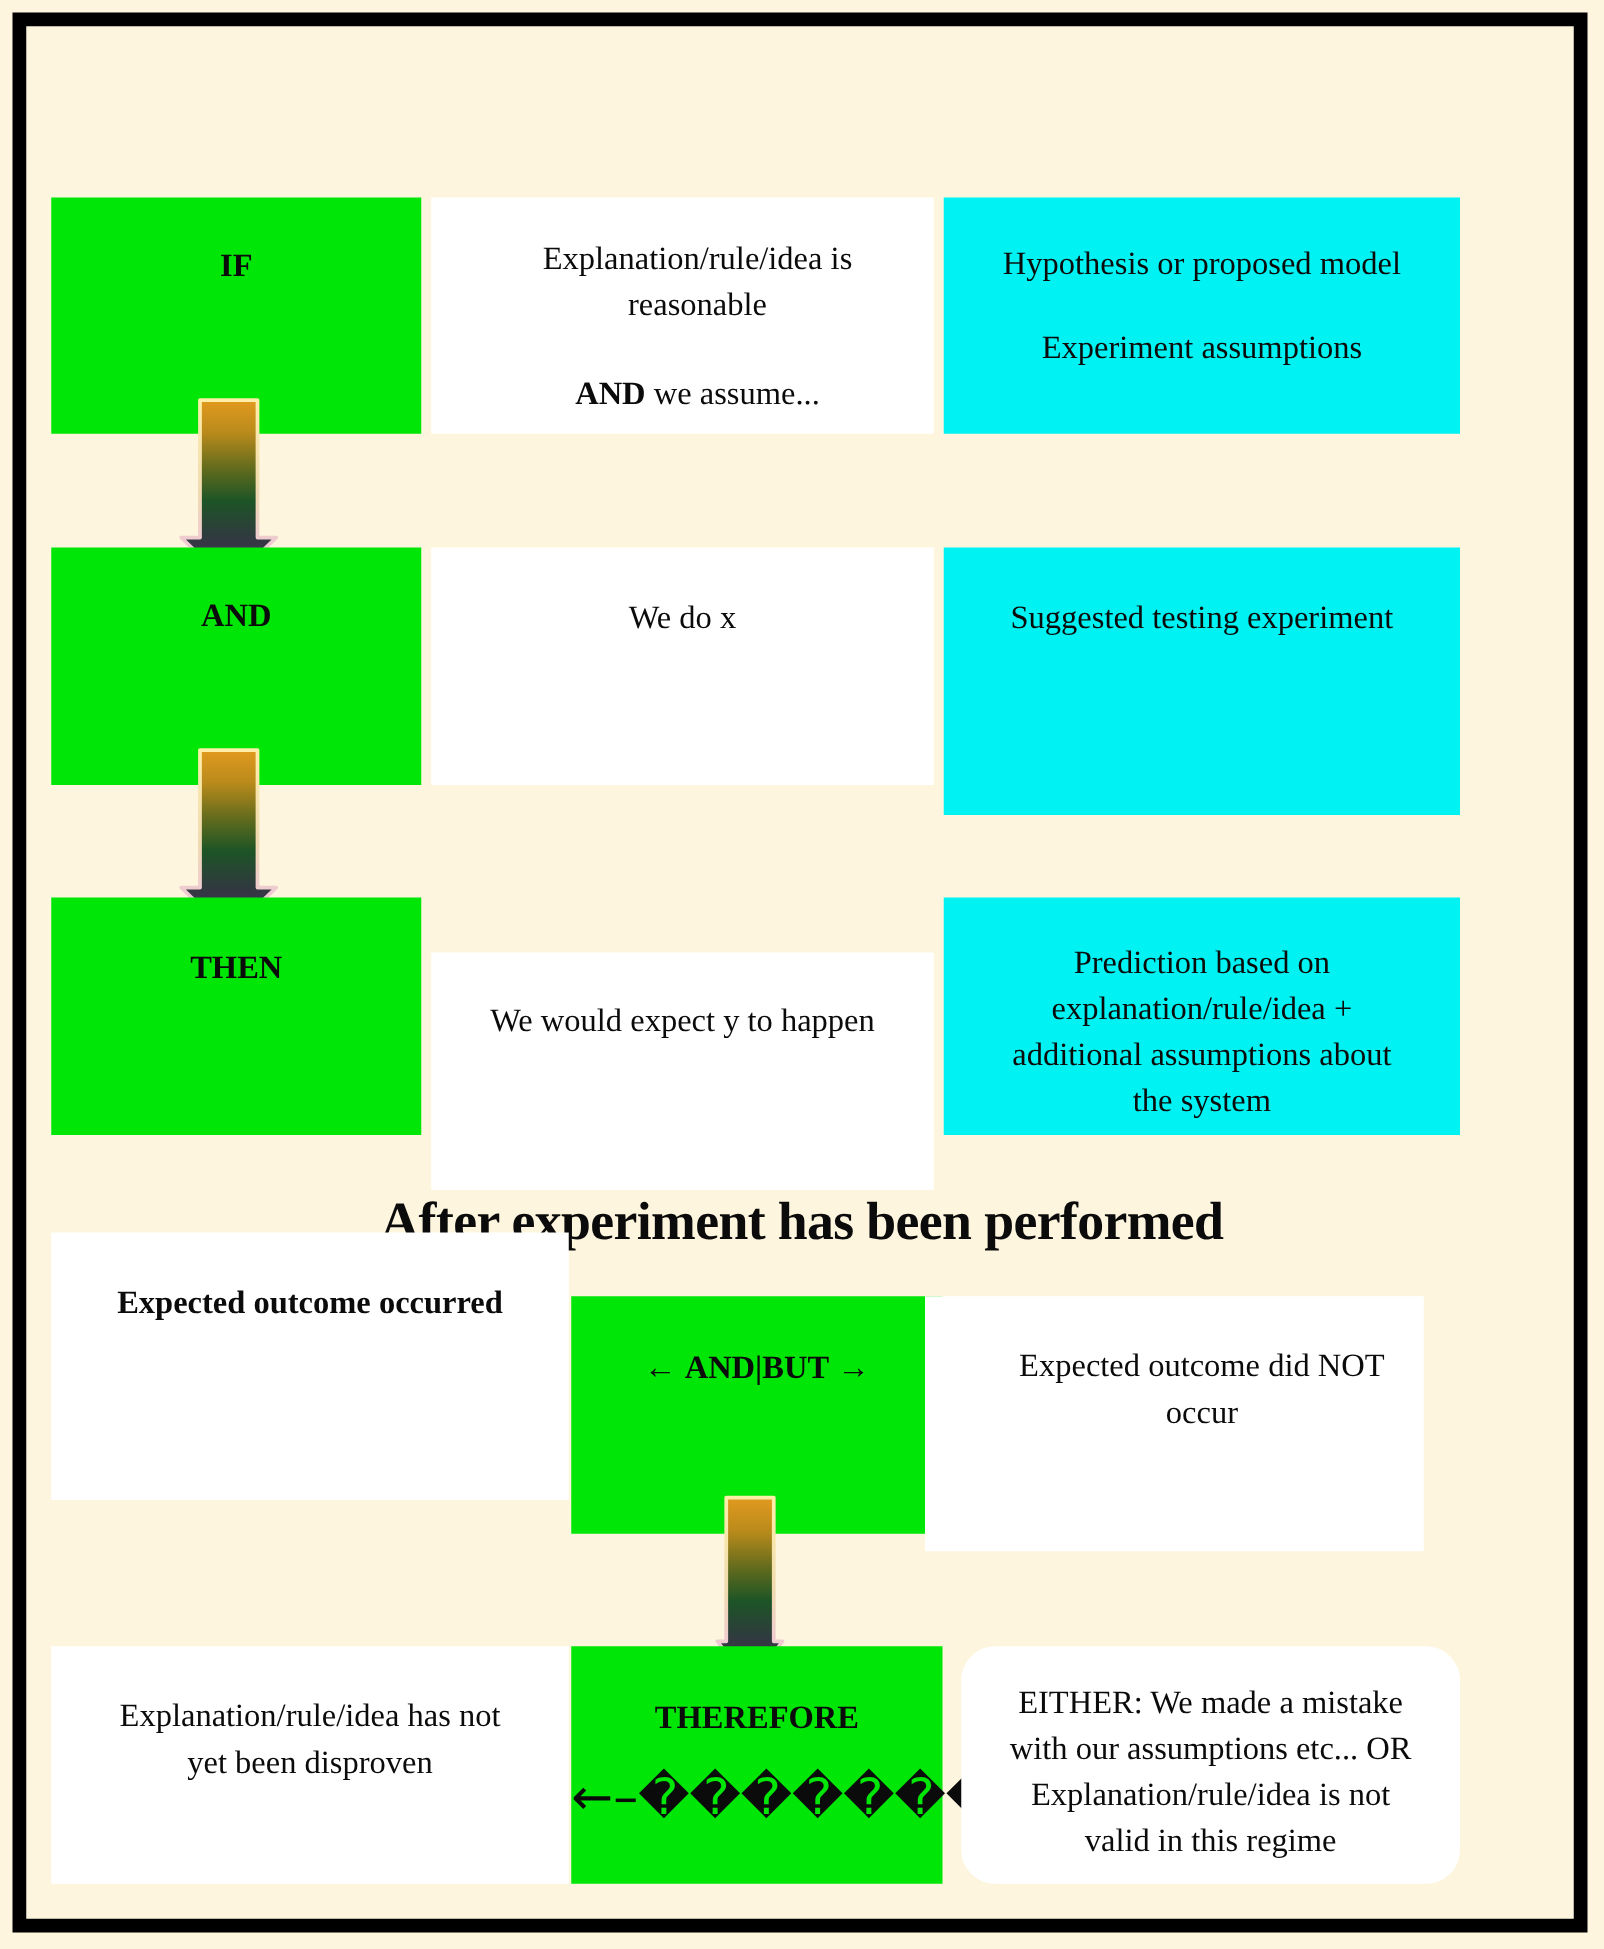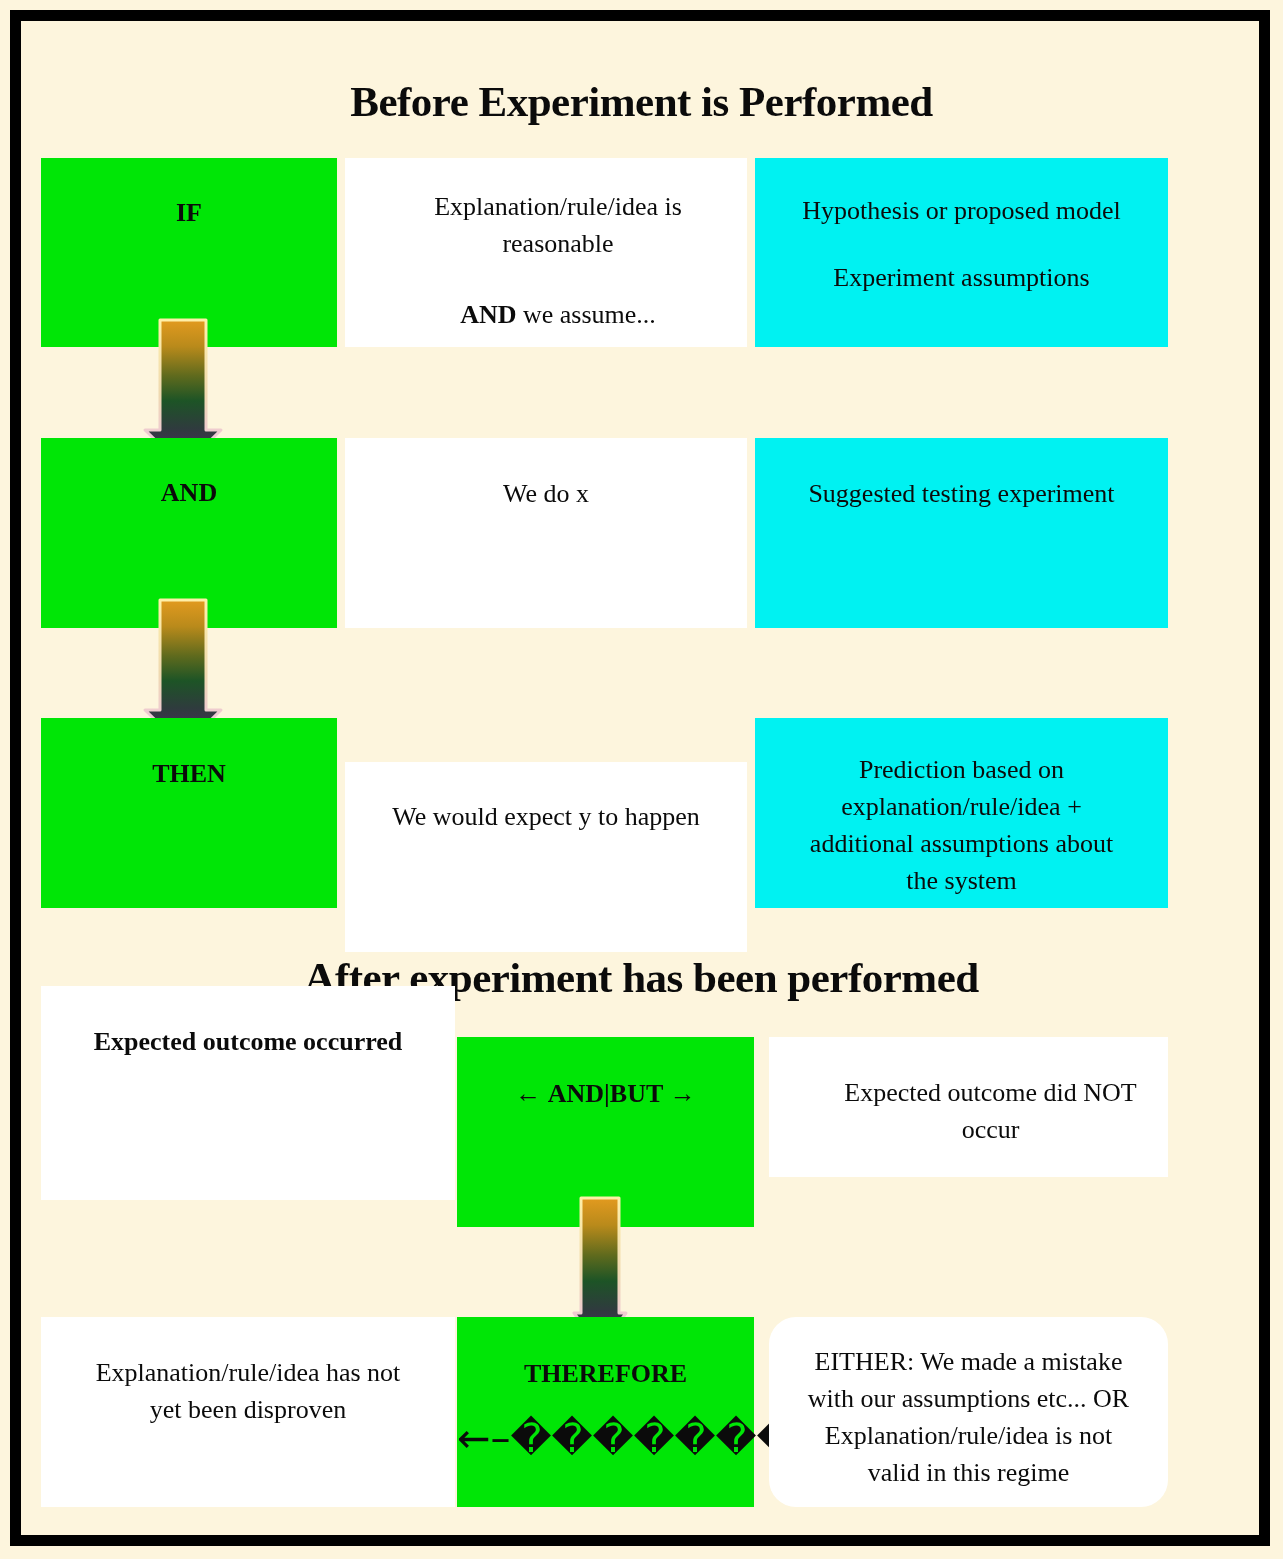--- a/index.html
+++ b/index.html
@@ -83,21 +83,20 @@
   }
   .bold{ font-weight:bold; }
 </style>
 </head>
 <body>
 
 <div class="stage">
 
   <div class="frame"></div>
 
-  <div class="title" style="top:78px;">Before Experiment is Performed</div>
 
   <div class="box green" style="left:41px; top:158px; width:296px; height:189px; padding-top:36px;">
     <p class="connector-label">IF</p>
   </div>
 
   <div class="box white" style="left:345px; top:158px; width:402px; height:189px; padding-top:30px;padding-left:24px;">
     <p>Explanation/rule/idea is
 reasonable</p>
     <p style="margin-top:34px;"><span class="bold">AND</span><span> we assume...</span></p>
   </div>
@@ -128,21 +127,21 @@
   </svg>
 
   <div class="box green" style="left:41px; top:438px; width:296px; height:190px; padding-top:36px;">
     <p class="connector-label">AND</p>
   </div>
 
   <div class="box white" style="left:345px; top:438px; width:402px; height:190px; padding-top:37px;">
     <p>We do x</p>
   </div>
 
-  <div class="box cyan" style="left:755px; top:438px; width:413px; height:190px; padding-top:37px;">
+  <div class="box cyan" style="left:755px; top:438px; width:413px; height:214px; padding-top:37px;">
     <p>Suggested testing experiment</p>
   </div>
 
   <svg class="arrow" style="left:143px; top:598px;" width="80" height="152" viewBox="0 0 80 152" aria-hidden="true">
     <path d="M17 2 H63 V112 H78 L40 149 L2 112 H17 Z" fill="url(#agrad)" stroke="url(#aline)" stroke-width="3" stroke-linejoin="round"></path>
   </svg>
 
   <div class="box green" style="left:41px; top:718px; width:296px; height:190px; padding-top:37px;">
     <p class="connector-label">THEN</p>
   </div>
@@ -161,21 +160,21 @@
   <div class="title" style="top:954px;">After experiment has been performed</div>
 
   <div class="box white" style="left:41px; top:986px; width:414px; height:214px; padding-top:37px;font-weight:bold;">
     <p>Expected outcome occurred</p>
   </div>
 
   <div class="box green" style="left:457px; top:1037px; width:297px; height:190px; padding-top:38px;">
     <p class="andbut"><span>←</span><span> </span><span class="bold">AND|BUT</span><span> </span><span>→</span></p>
   </div>
 
-  <div class="box white" style="left:769px; top:1037px; width:399px; height:140px; padding-top:37px;padding-left:44px;">
+  <div class="box white" style="left:740px; top:1037px; width:399px; height:204px; padding-top:37px;padding-left:44px;">
     <p>Expected outcome did NOT
 occur</p>
   </div>
 
   <svg class="arrow" style="left:572px; top:1196px;" width="56" height="156" viewBox="0 0 56 156" aria-hidden="true">
     <path d="M9 2 H47 V117 H54 L28 153 L2 117 H9 Z" fill="url(#agrad)" stroke="url(#aline)" stroke-width="3" stroke-linejoin="round"></path>
   </svg>
 
   <div class="box white" style="left:41px; top:1317px; width:414px; height:190px; padding-top:37px;">
     <p>Explanation/rule/idea has not

